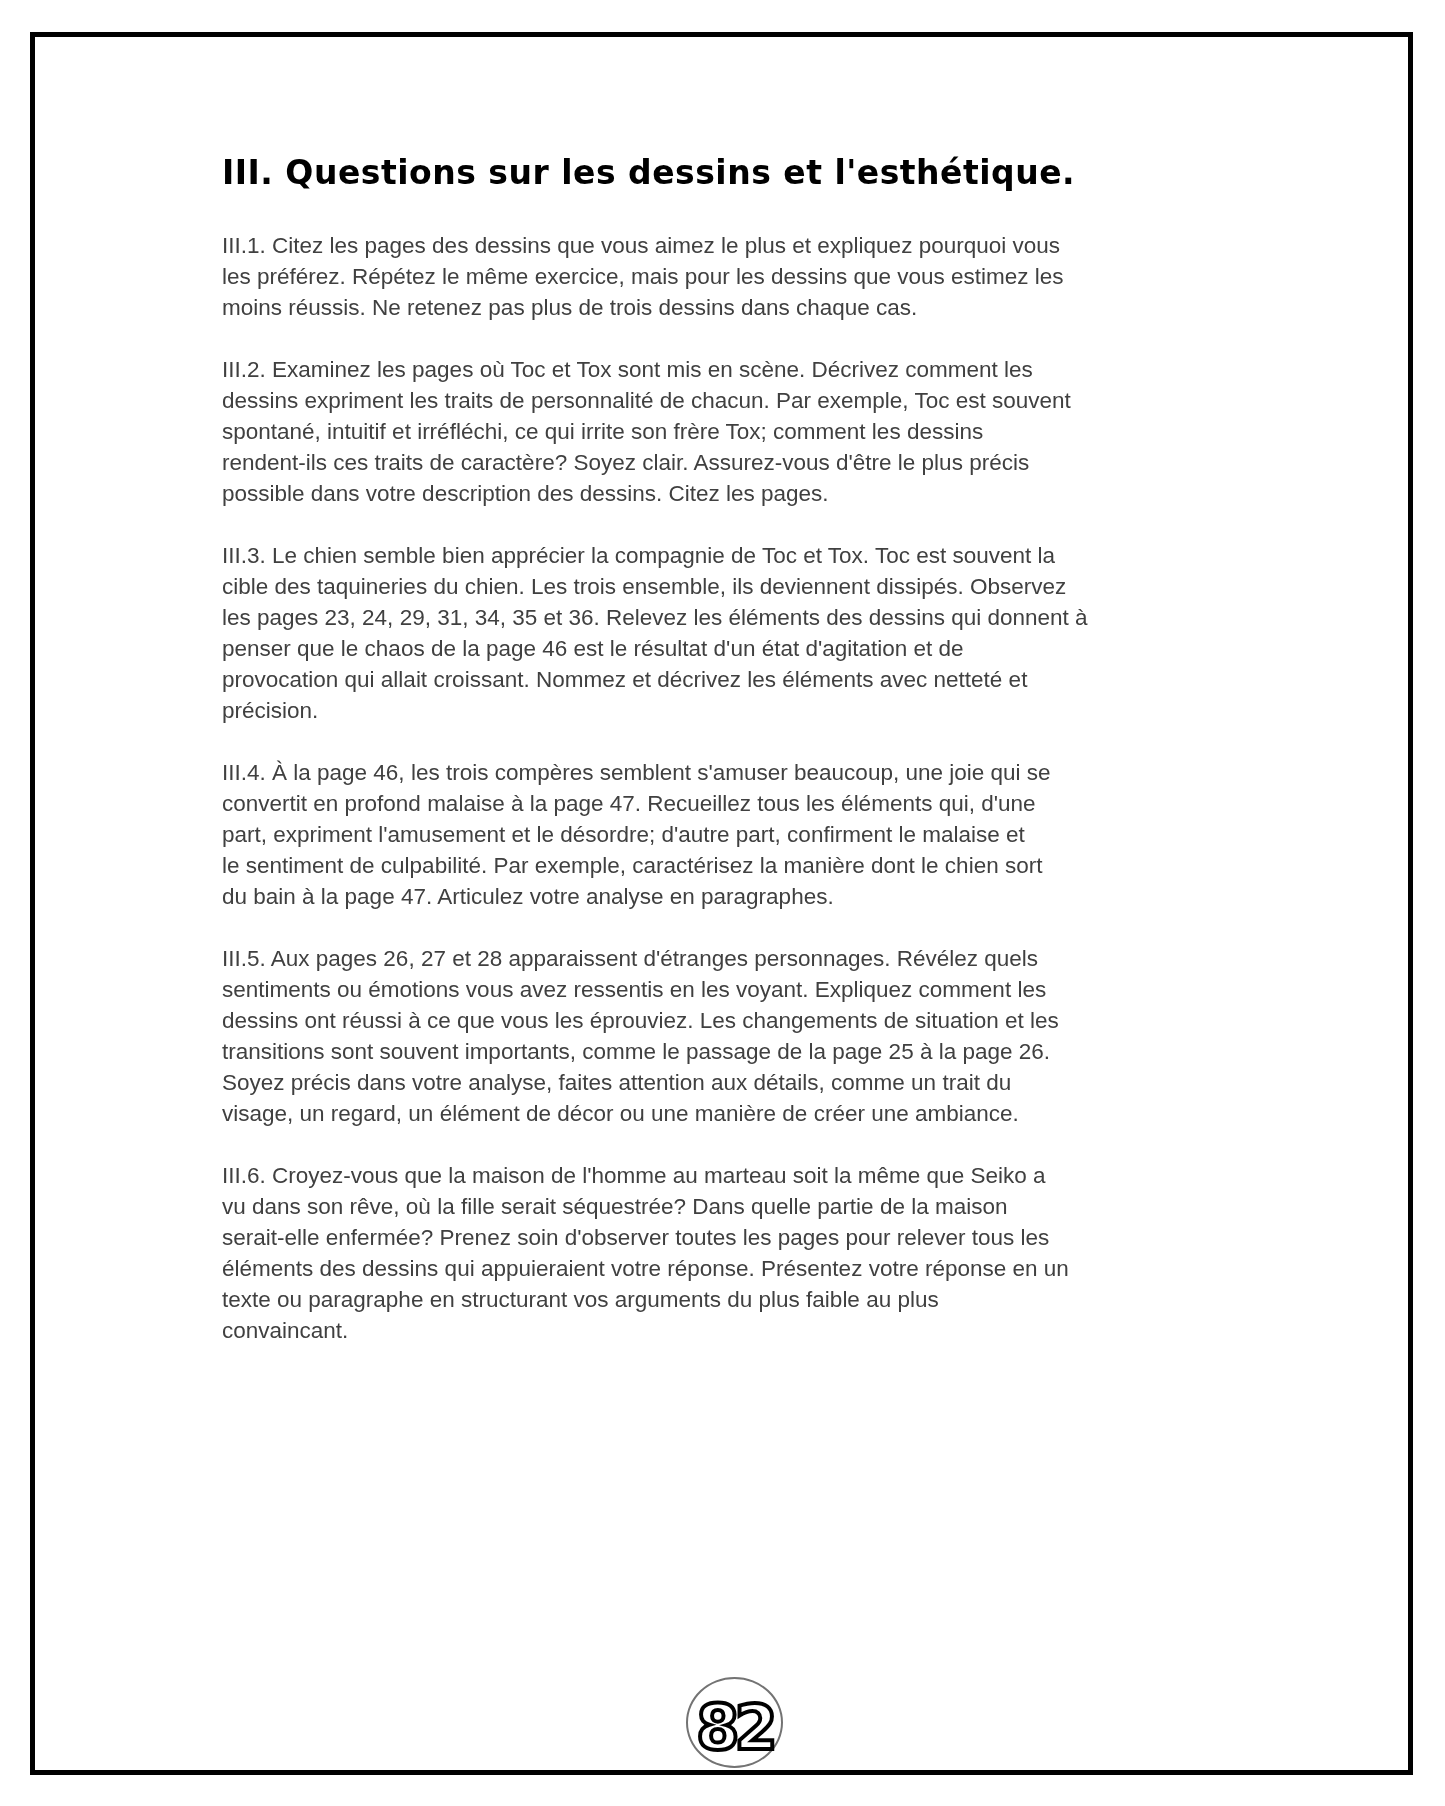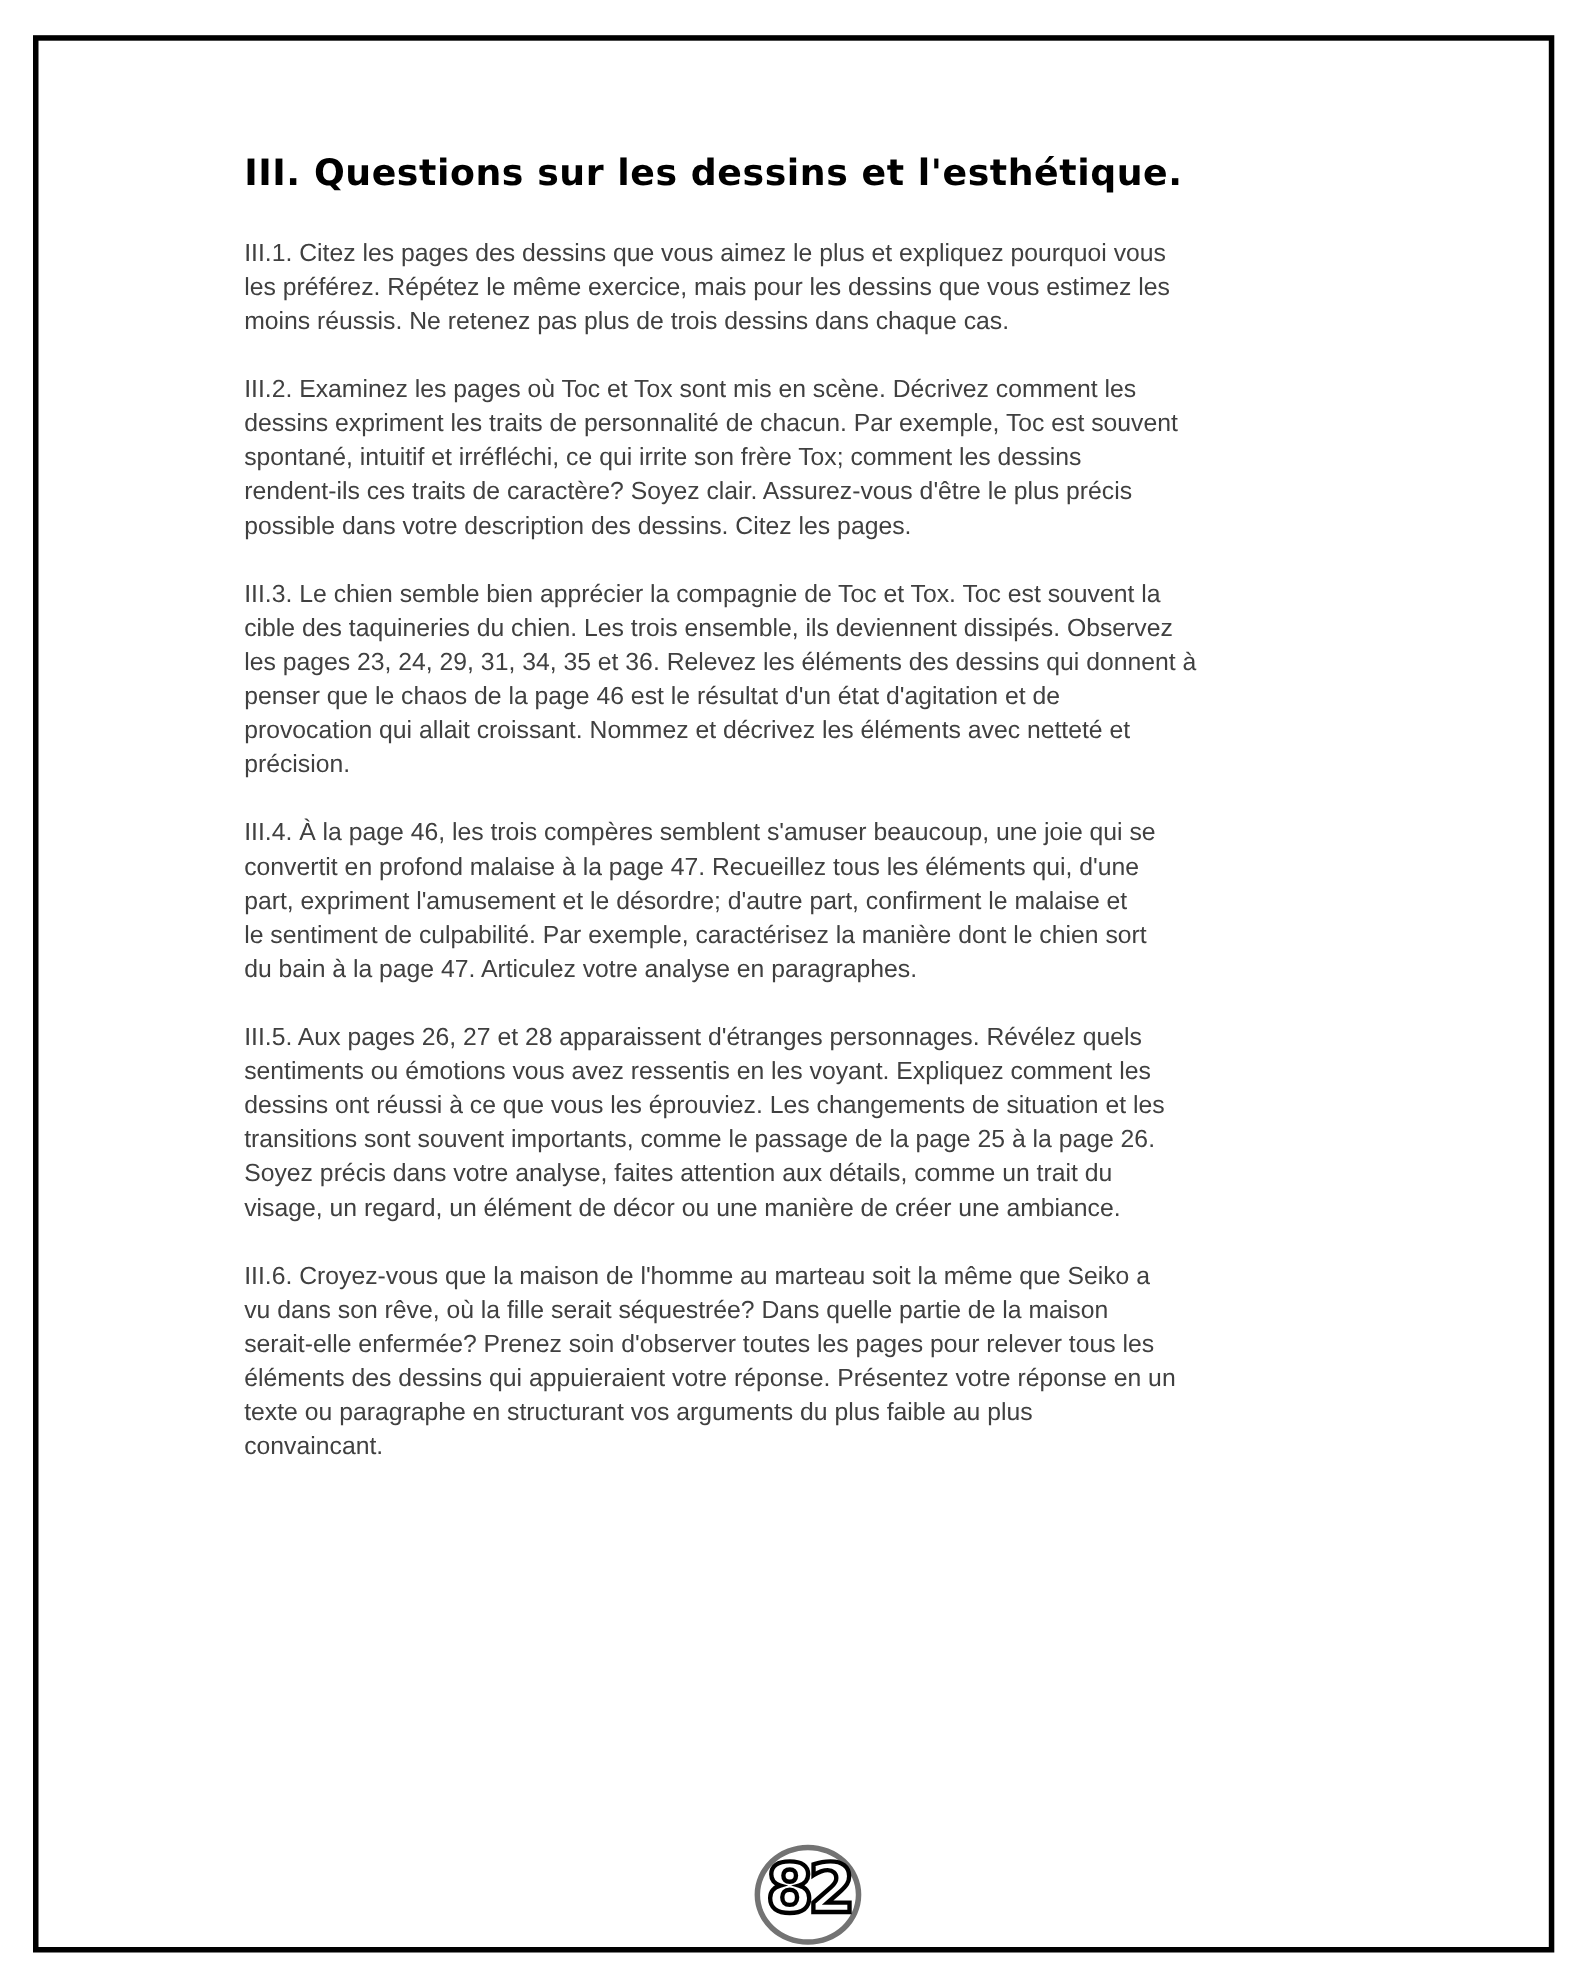--- a/index.html
+++ b/index.html
@@ -31,41 +31,41 @@
     top: 136px;
     width: 950px;
   }
   .doc-title {
     font-family: "DejaVu Sans", sans-serif;
     font-weight: bold;
     font-size: 33px;
     line-height: 42px;
     letter-spacing: 0.5px;
     color: #000000;
-    margin: 0 0 36px 0;
+    margin: 16px 0 36px 0;
   }
   .question {
     font-size: 22.5px;
     line-height: 31px;
     margin: 0 0 31px 0;
     white-space: pre-line;
     color: #404040;
   }
   .page-badge {
     position: absolute;
     left: 686px;
     top: 1677px;
     width: 97px;
     height: 91px;
     box-sizing: border-box;
-    border: 5px solid #737373;
+    border: 2px solid #737373;
     border-radius: 50%;
     background: #ffffff;
     display: flex;
-    align-items: flex-start;
+    align-items: flex-end;
     justify-content: center;
     z-index: 3;
   }
   .page-badge .num {
     font-family: "DejaVu Sans", sans-serif;
     font-weight: bold;
     font-size: 62px;
     letter-spacing: -5px;
     color: #ffffff;
     -webkit-text-stroke: 4px #000000;

